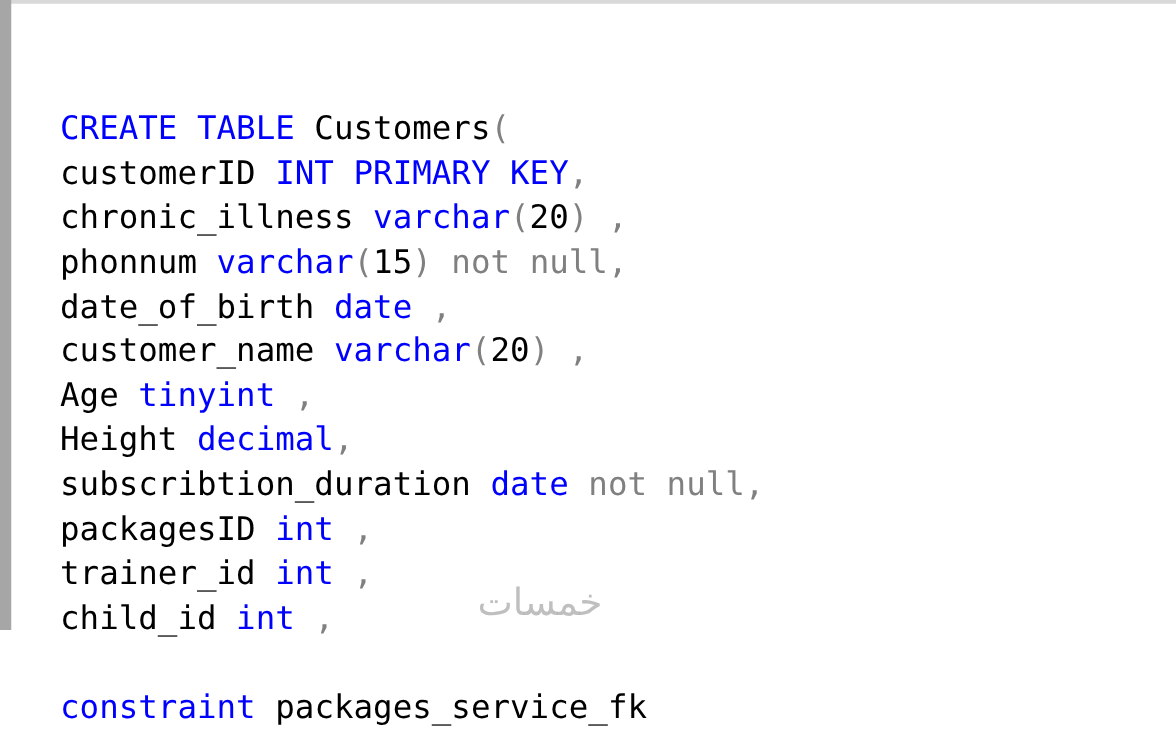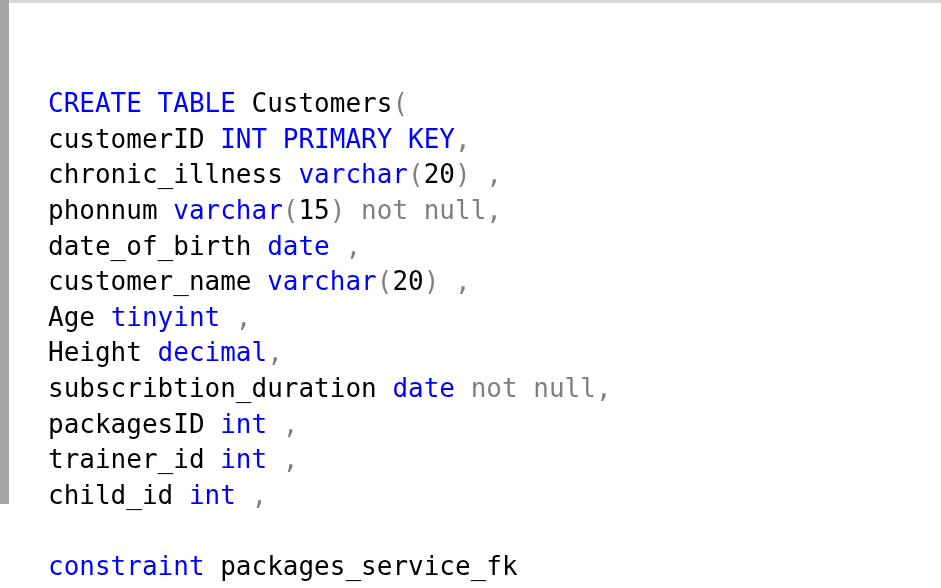--- a/index.html
+++ b/index.html
@@ -60,13 +60,14 @@
 <body>
 
 <div class="screen">
   <div class="edge-top"></div>
   <div class="edge-left"></div>
 
   <div class="code-area">
     <div><div class="line"><span style="color: rgb(0, 0, 255);">CREATE TABLE</span><span style="color: rgb(0, 0, 0);"> Customers</span><span style="color: rgb(128, 128, 128);">(</span></div><div class="line"><span style="color: rgb(0, 0, 0);">customerID </span><span style="color: rgb(0, 0, 255);">INT PRIMARY KEY</span><span style="color: rgb(128, 128, 128);">,</span></div><div class="line"><span style="color: rgb(0, 0, 0);">chronic_illness </span><span style="color: rgb(0, 0, 255);">varchar</span><span style="color: rgb(128, 128, 128);">(</span><span style="color: rgb(0, 0, 0);">20</span><span style="color: rgb(128, 128, 128);">) ,</span></div><div class="line"><span style="color: rgb(0, 0, 0);">phonnum </span><span style="color: rgb(0, 0, 255);">varchar</span><span style="color: rgb(128, 128, 128);">(</span><span style="color: rgb(0, 0, 0);">15</span><span style="color: rgb(128, 128, 128);">) not null,</span></div><div class="line"><span style="color: rgb(0, 0, 0);">date_of_birth </span><span style="color: rgb(0, 0, 255);">date</span><span style="color: rgb(128, 128, 128);"> ,</span></div><div class="line"><span style="color: rgb(0, 0, 0);">customer_name </span><span style="color: rgb(0, 0, 255);">varchar</span><span style="color: rgb(128, 128, 128);">(</span><span style="color: rgb(0, 0, 0);">20</span><span style="color: rgb(128, 128, 128);">) ,</span></div><div class="line"><span style="color: rgb(0, 0, 0);">Age </span><span style="color: rgb(0, 0, 255);">tinyint</span><span style="color: rgb(128, 128, 128);"> ,</span></div><div class="line"><span style="color: rgb(0, 0, 0);">Height </span><span style="color: rgb(0, 0, 255);">decimal</span><span style="color: rgb(128, 128, 128);">,</span></div><div class="line"><span style="color: rgb(0, 0, 0);">subscribtion_duration </span><span style="color: rgb(0, 0, 255);">date</span><span style="color: rgb(128, 128, 128);"> not null,</span></div><div class="line"><span style="color: rgb(0, 0, 0);">packagesID </span><span style="color: rgb(0, 0, 255);">int</span><span style="color: rgb(128, 128, 128);"> ,</span></div><div class="line"><span style="color: rgb(0, 0, 0);">trainer_id </span><span style="color: rgb(0, 0, 255);">int</span><span style="color: rgb(128, 128, 128);"> ,</span></div><div class="line"><span style="color: rgb(0, 0, 0);">child_id </span><span style="color: rgb(0, 0, 255);">int</span><span style="color: rgb(128, 128, 128);"> ,</span></div><div class="line">&nbsp;</div><div class="line"><span style="color: rgb(0, 0, 255);">constraint</span><span style="color: rgb(0, 0, 0);"> packages_service_fk</span></div><div class="line"><span style="color: rgb(0, 0, 255);">foreign key</span><span style="color: rgb(128, 128, 128);"> (</span><span style="color: rgb(0, 0, 0);">packagesID</span><span style="color: rgb(128, 128, 128);">) </span><span style="color: rgb(0, 0, 255);">references</span><span style="color: rgb(0, 0, 0);"> packages</span><span style="color: rgb(128, 128, 128);">(</span><span style="color: rgb(0, 0, 0);">packageID</span><span style="color: rgb(128, 128, 128);">)</span></div></div>
   </div>
 
+  <div class="watermark">خمسات</div>
 </div>
 
 </body></html>

